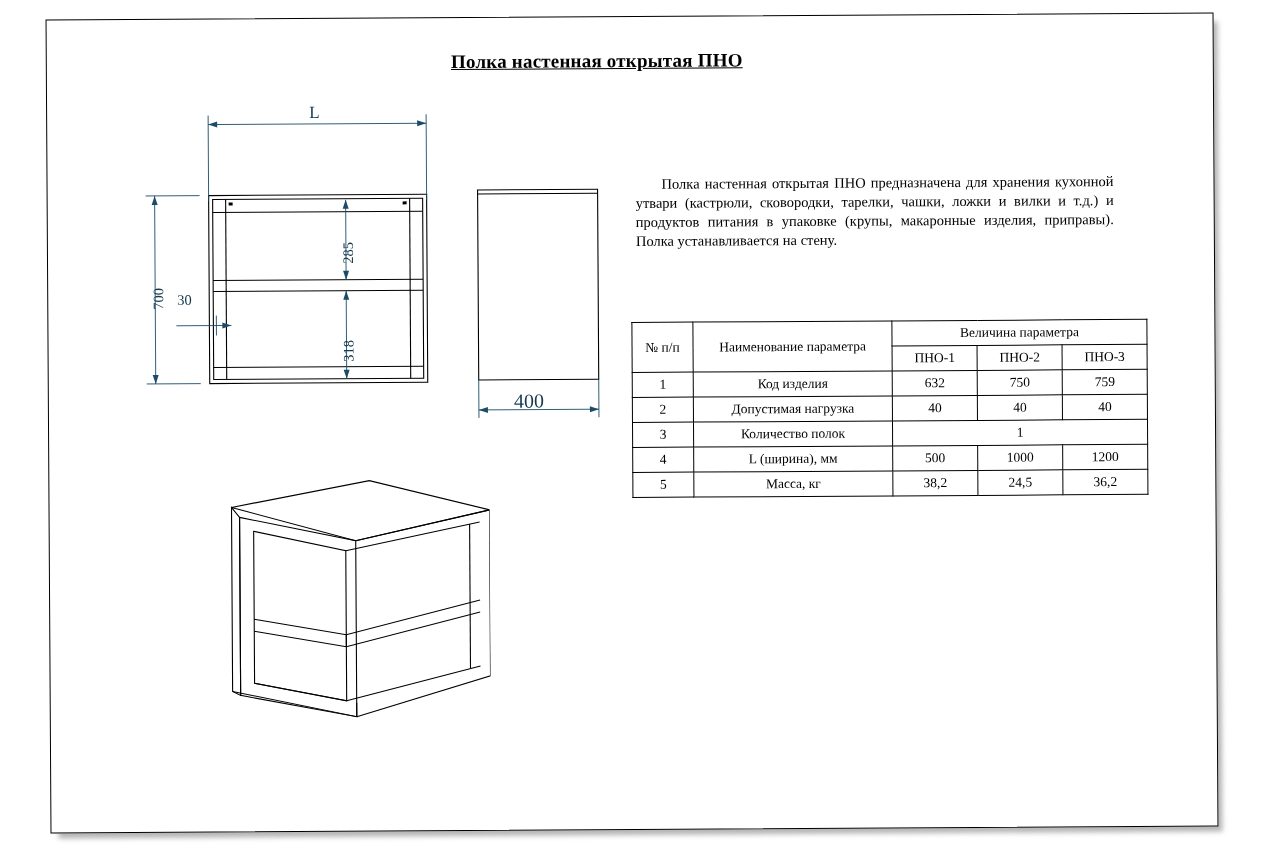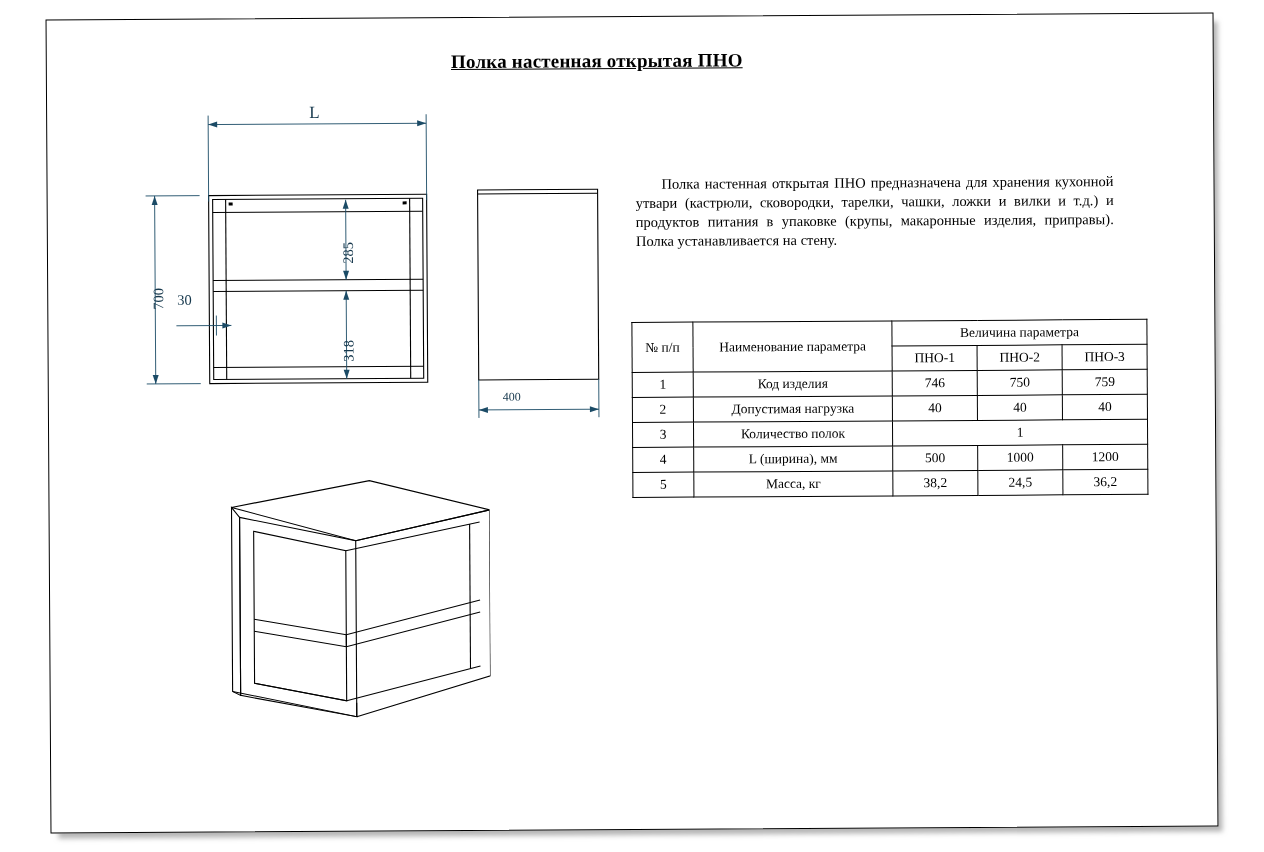--- a/index.html
+++ b/index.html
@@ -182,21 +182,21 @@
       <div class="sv" style="left:380px; top:150px;">
         <svg width="200" height="270" viewBox="0 0 200 270">
           <g class="dim">
             <line x1="50" y1="212" x2="50" y2="250"></line>
             <line x1="170" y1="212" x2="170" y2="250"></line>
             <line x1="50" y1="242" x2="170" y2="242"></line>
             <path d="M50 242 l9 -3 v6 z" fill="#1b4b66" stroke="none"></path>
             <path d="M170 242 l-9 -3 v6 z" fill="#1b4b66" stroke="none"></path>
           </g>
         </svg>
-        <div class="dimtxt" style="left:74px; top:222px; font-size:12px;">400</div>
+        <div class="dimtxt" style="left:85px; top:222px; font-size:20px;">400</div>
       </div>
 
       <div class="sv" style="left:120px; top:440px;">
         <svg width="320" height="260" viewBox="0 0 320 260">
           <g stroke="#000" fill="none" stroke-width="1.1">
 
             <path d="M62 48 L200 22 L320 52 L186 82 Z"></path>
 
             <path d="M62 48 L62 232 L70 236 L70 58 Z"></path>
             <path d="M62 232 L186 258 L186 244"></path>
@@ -229,21 +229,21 @@
           </tr>
           <tr>
             <td class="val">ПНО-1</td>
             <td class="val">ПНО-2</td>
             <td class="val">ПНО-3</td>
           </tr>
 
           <tr>
             <td class="np">1</td>
             <td class="name">Код изделия</td>
-            <td class="val">746</td>
+            <td class="val">632</td>
             <td class="val">750</td>
             <td class="val">759</td>
           </tr>
 
           <tr>
             <td class="np">2</td>
             <td class="name">Допустимая нагрузка</td>
             <td class="val">40</td>
             <td class="val">40</td>
             <td class="val">40</td>

